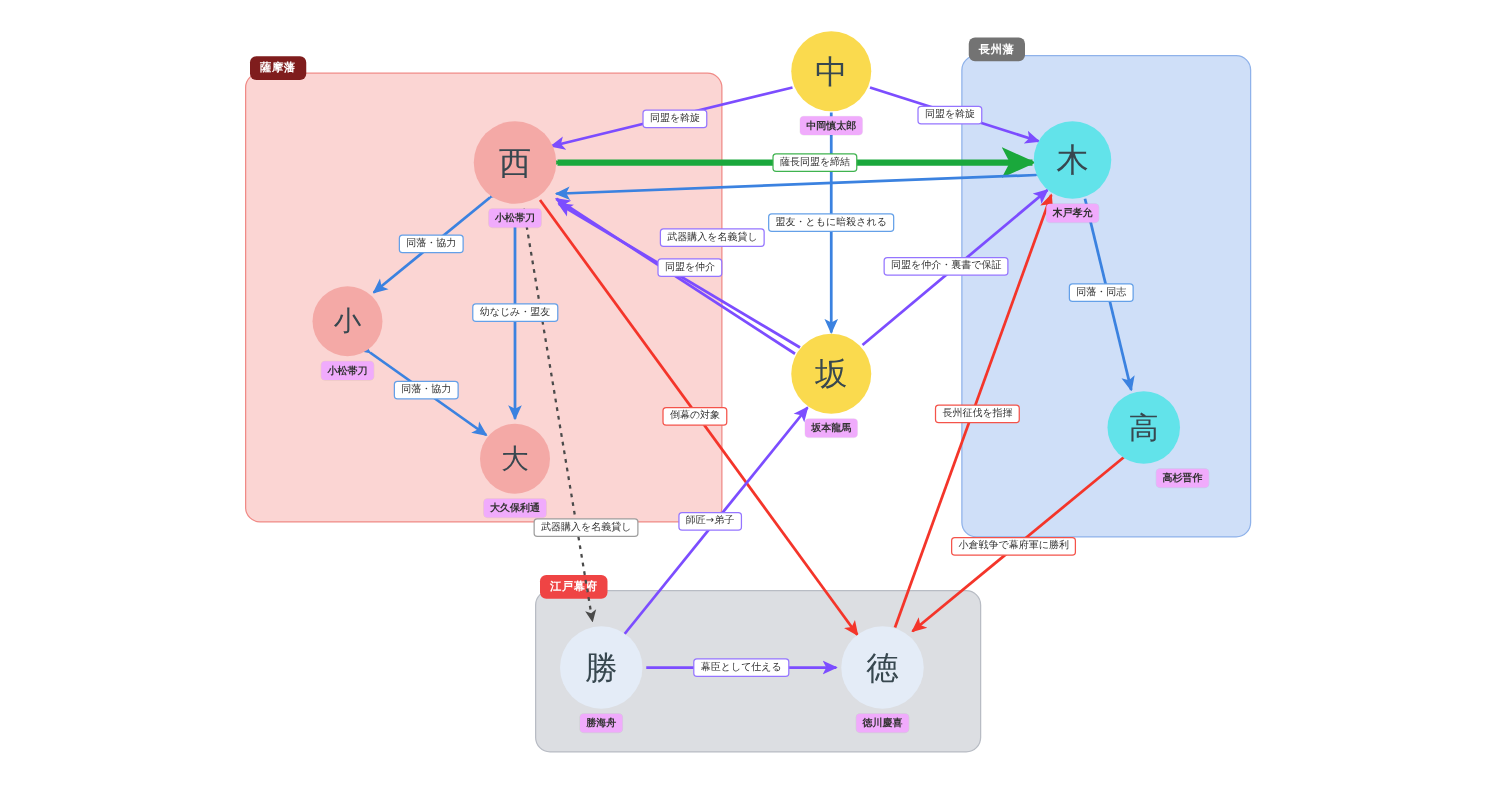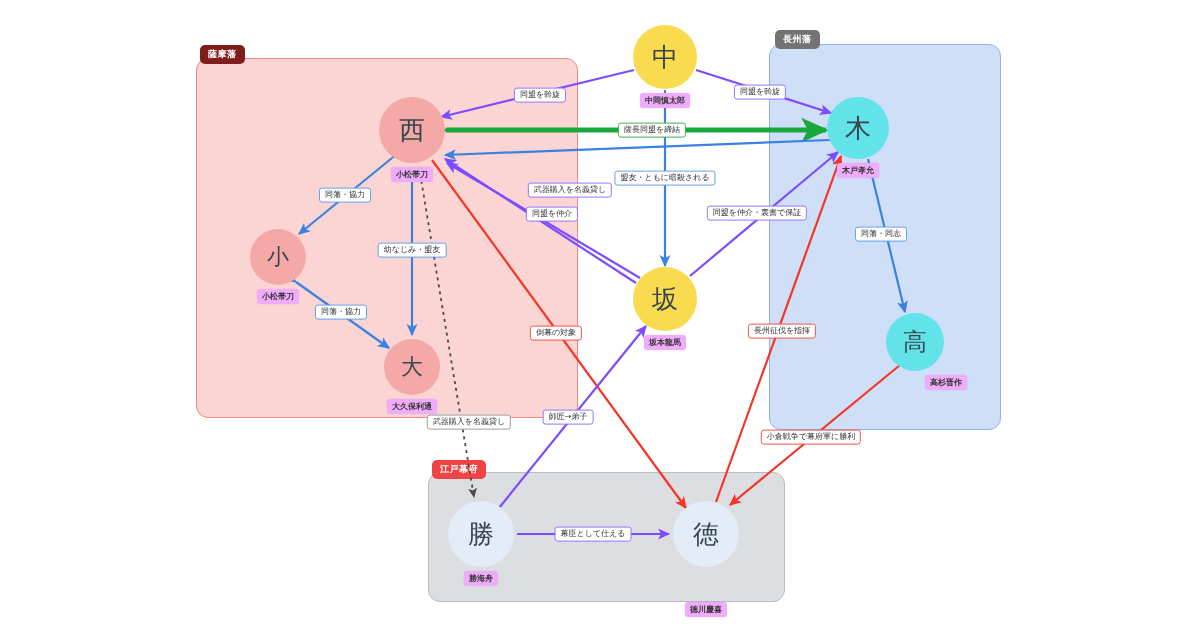--- a/index.html
+++ b/index.html
@@ -110,21 +110,21 @@
       <div class="node-label" style="left: 665px; top: 93px;">中岡慎太郎</div>
       <div class="node" style="left: 633px; top: 267px; width: 64px; height: 64px; background: rgb(250, 218, 78); font-size: 26px;">坂</div>
       <div class="node-label" style="left: 665px; top: 335px;">坂本龍馬</div>
       <div class="node" style="left: 827px; top: 97px; width: 62px; height: 62px; background: rgb(98, 227, 234); font-size: 26px;">木</div>
       <div class="node-label" style="left: 858px; top: 163px;">木戸孝允</div>
       <div class="node" style="left: 886px; top: 313px; width: 58px; height: 58px; background: rgb(98, 227, 234); font-size: 24px;">高</div>
       <div class="node-label" style="left: 946px; top: 375px;">高杉晋作</div>
       <div class="node" style="left: 448px; top: 501px; width: 66px; height: 66px; background: rgb(228, 236, 247); font-size: 26px;">勝</div>
       <div class="node-label" style="left: 481px; top: 571px;">勝海舟</div>
       <div class="node" style="left: 673px; top: 501px; width: 66px; height: 66px; background: rgb(228, 236, 247); font-size: 26px;">徳</div>
-      <div class="node-label" style="left: 706px; top: 602px;">徳川慶喜</div>
+      <div class="node-label" style="left: 706px; top: 571px;">徳川慶喜</div>
     </div>
 
   <div id="elabels-layer">
       <div class="elabel purple" style="left: 540px; top: 95px;">同盟を斡旋</div>
       <div class="elabel purple" style="left: 760px; top: 92px;">同盟を斡旋</div>
       <div class="elabel green" style="left: 652px; top: 130px;">薩長同盟を締結</div>
       <div class="elabel blue" style="left: 665px; top: 178px;">盟友・ともに暗殺される</div>
       <div class="elabel purple" style="left: 570px; top: 190px;">武器購入を名義貸し</div>
       <div class="elabel purple" style="left: 552px; top: 214px;">同盟を仲介</div>
       <div class="elabel purple" style="left: 757px; top: 213px;">同盟を仲介・裏書で保証</div>

